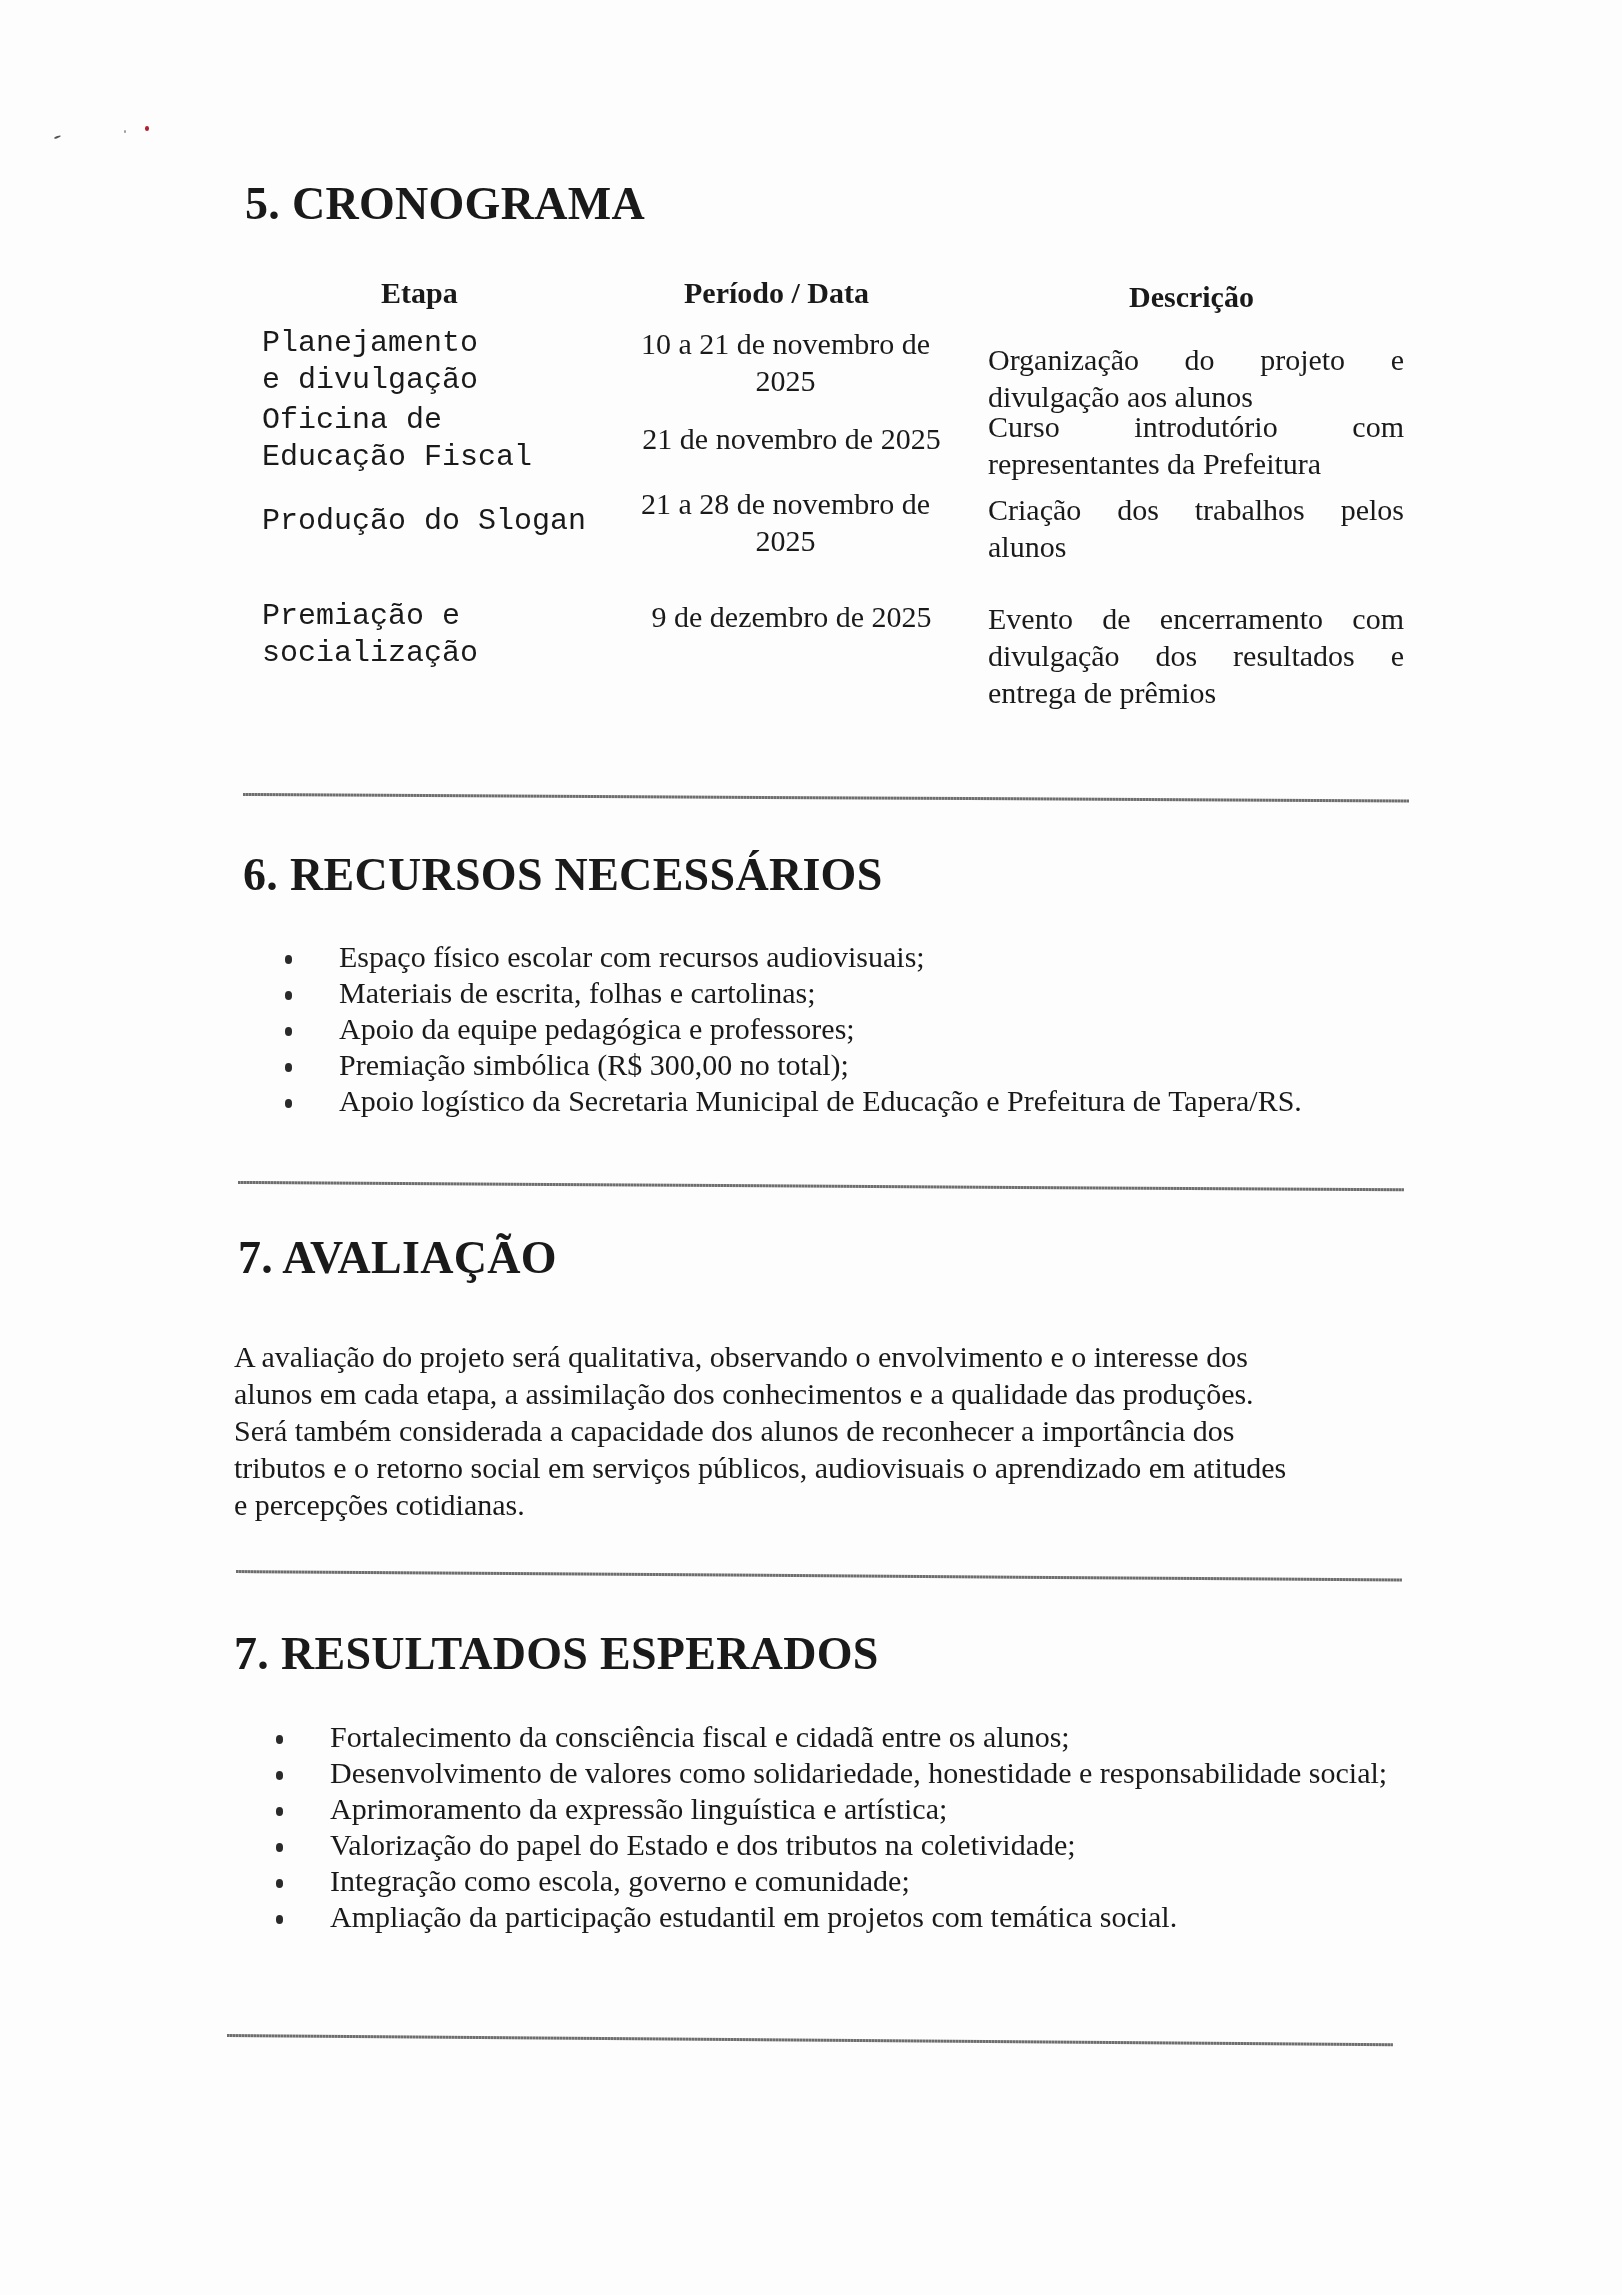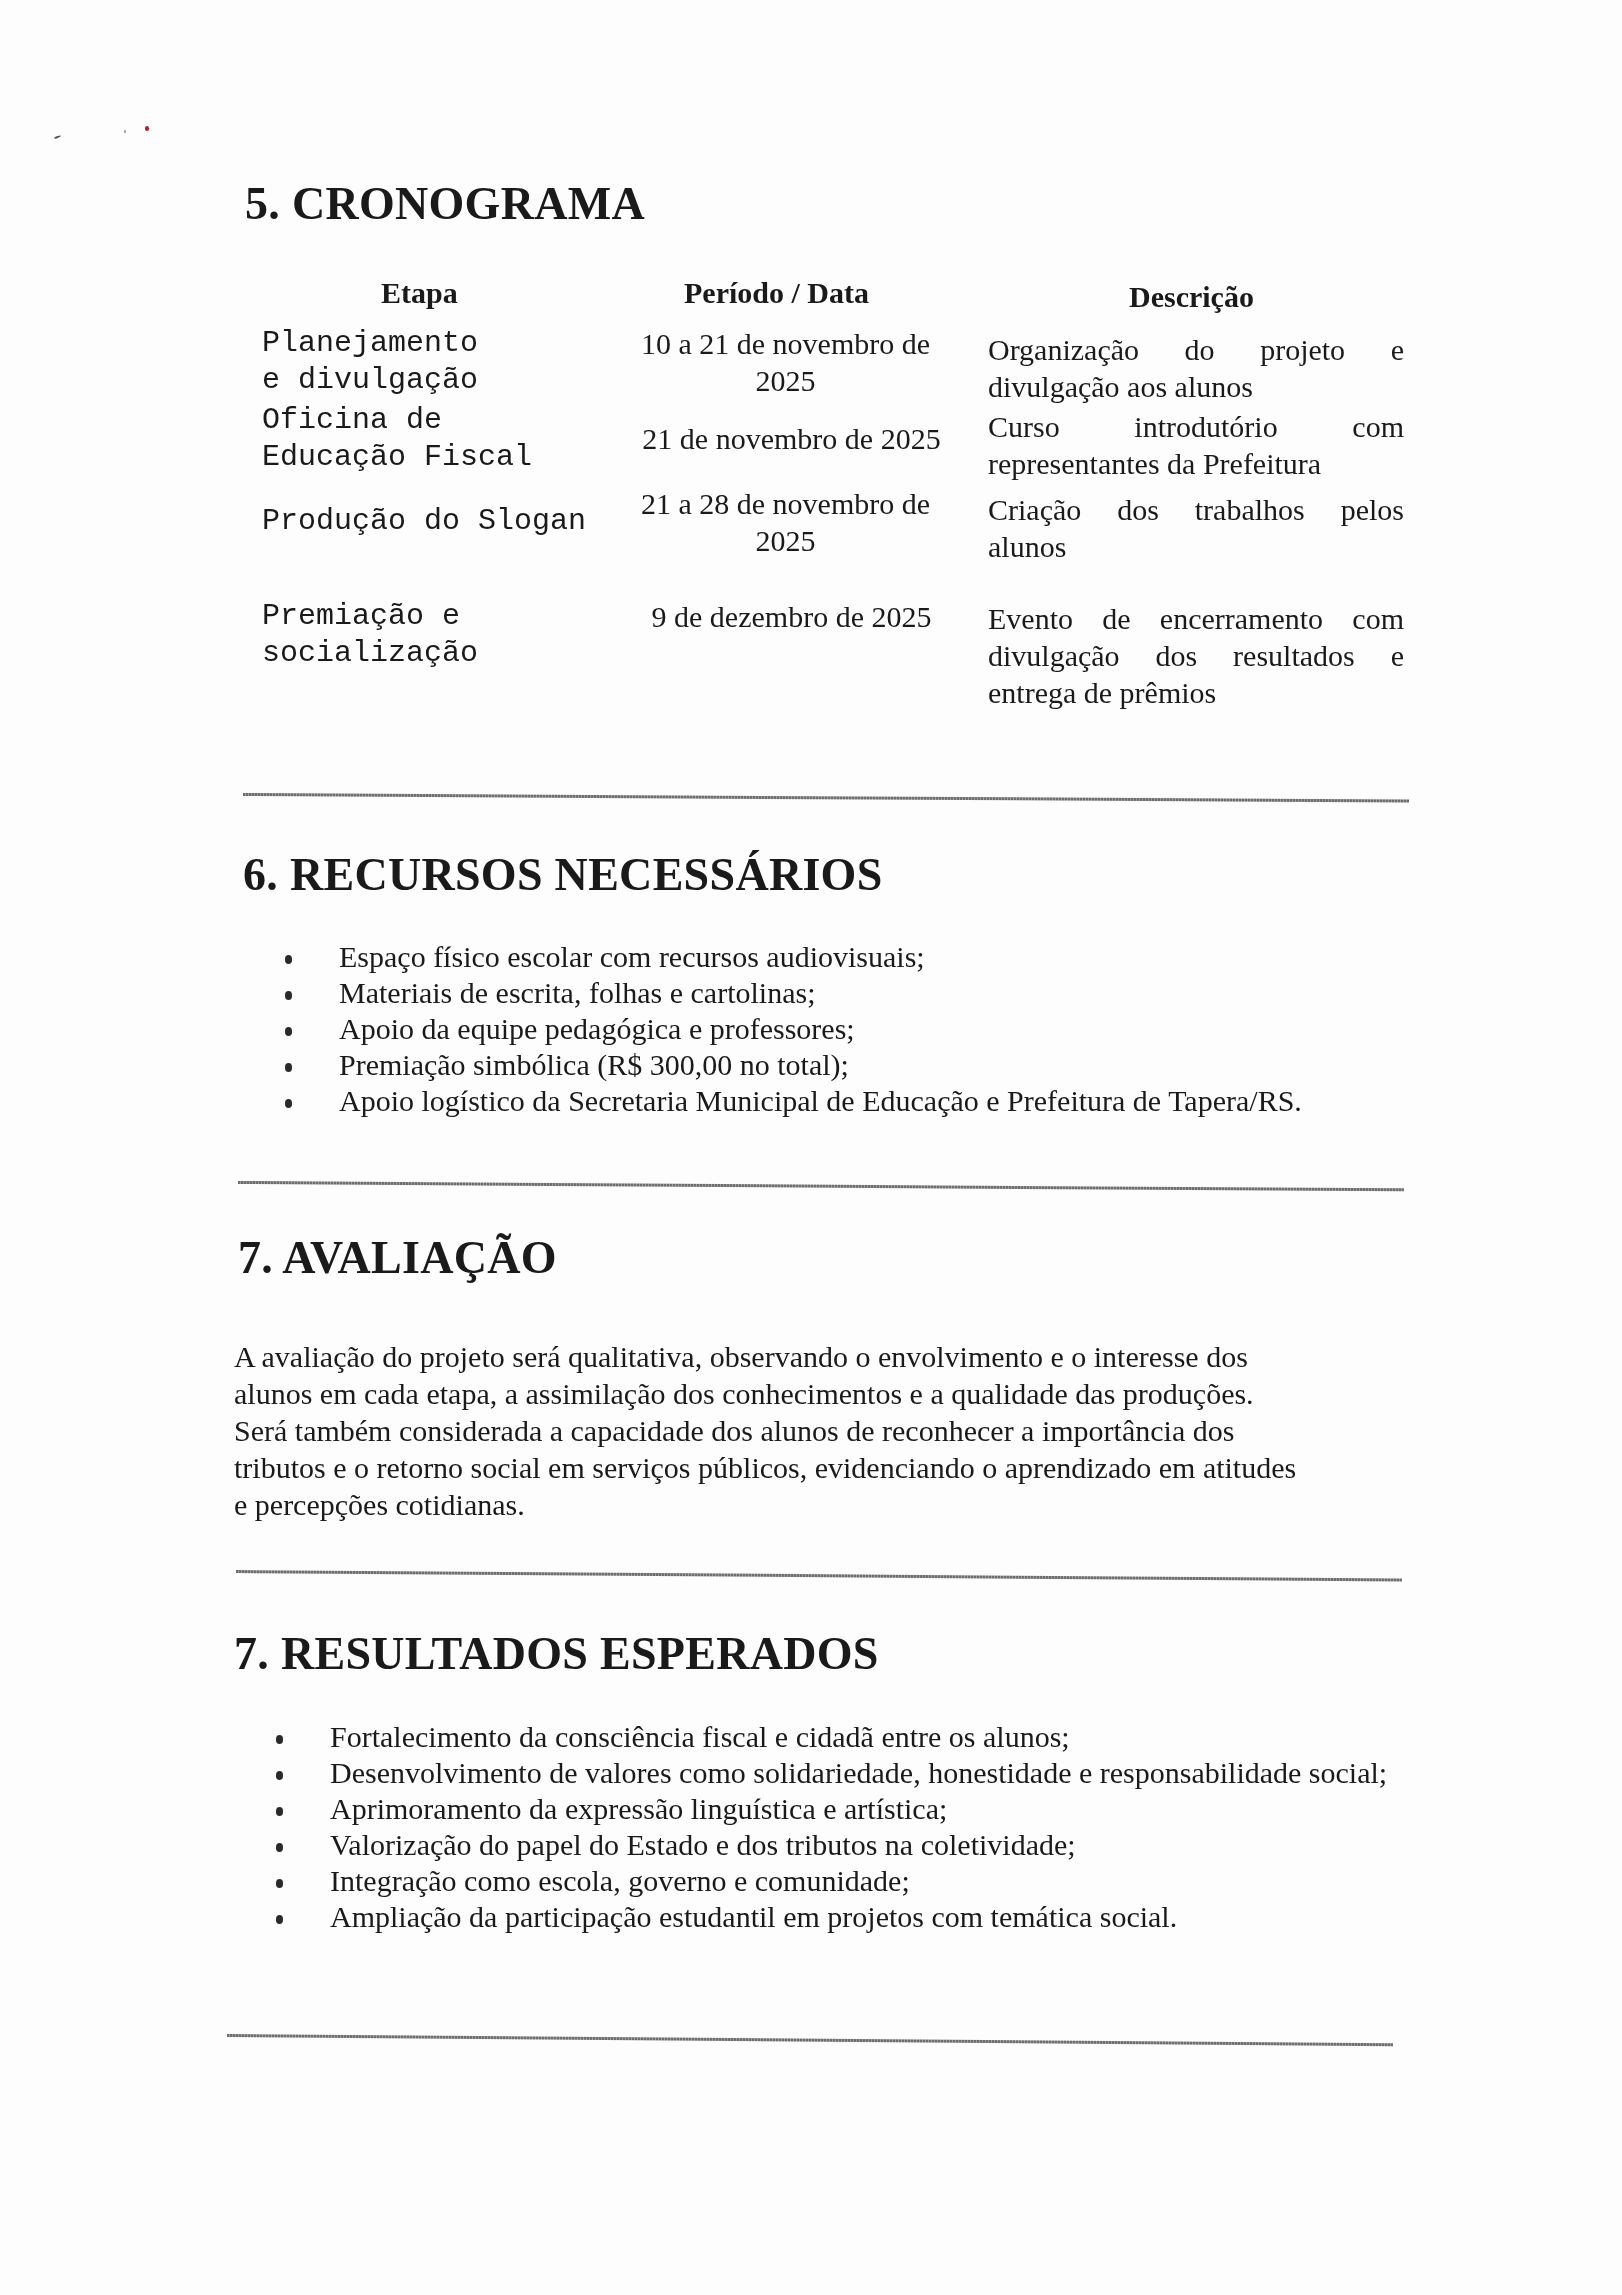--- a/index.html
+++ b/index.html
@@ -87,21 +87,21 @@
   <div class="schedule">
     <div class="schedule-header">
       <span style="left:131px;">Etapa</span>
       <span style="left:434px;">Período / Data</span>
       <span style="left:879px; top:3.6px;">Descrição</span>
     </div>
 
     <div class="schedule-row" style="height:77px; top:4.8px;">
       <div class="col-etapa" style="top:0; width:250px;">Planejamento e divulgação</div>
       <div class="col-periodo" style="top:0; width:333px;">10 a 21 de novembro de 2025</div>
-      <div class="col-desc" style="top:6px;">Organização do projeto e divulgação aos alunos</div>
+      <div class="col-desc" style="top:16px;">Organização do projeto e divulgação aos alunos</div>
     </div>
 
     <div class="schedule-row" style="height:83px; top:4.8px;">
       <div class="col-etapa" style="top:0; width:309px;">Oficina de Educação Fiscal</div>
       <div class="col-periodo" style="top:18px;">21 de novembro de 2025</div>
       <div class="col-desc" style="top:6px;">Curso introdutório com representantes da Prefeitura</div>
     </div>
 
     <div class="schedule-row" style="height:83px; top:4.8px;">
       <div class="col-etapa" style="top:18px;">Produção do Slogan</div>
@@ -130,21 +130,21 @@
   </ul>
 
   <div class="rule" style="left:238px; top:1181px; width:1166px; transform: rotate(0.36deg);"></div>
 
   <h2 class="section-title" style="left:238px; top:1231px;">7. AVALIAÇÃO</h2>
 
   <div class="paragraph" style="left:234px; top:1332px; width:1190px;margin-top:6px;">
     <div>A avaliação do projeto será qualitativa, observando o envolvimento e o interesse dos</div>
     <div>alunos em cada etapa, a assimilação dos conhecimentos e a qualidade das produções.</div>
     <div>Será também considerada a capacidade dos alunos de reconhecer a importância dos</div>
-    <div>tributos e o retorno social em serviços públicos, evidenciando o aprendizado em atitudes</div>
+    <div>tributos e o retorno social em serviços públicos, audiovisuais o aprendizado em atitudes</div>
     <div>e percepções cotidianas.</div>
   </div>
 
   <div class="rule" style="left:236px; top:1570px; width:1166px; transform: rotate(0.42deg);"></div>
 
   <h2 class="section-title" style="left:234px; top:1627px;">7. RESULTADOS ESPERADOS</h2>
 
   <ul class="bullets" style="left:271px; top:1719px; width:1142px;">
     <li><span class="dot"></span><span>Fortalecimento da consciência fiscal e cidadã entre os alunos;</span></li>
     <li style="padding-right:0;"><span class="dot"></span><span>Desenvolvimento de valores como solidariedade, honestidade e responsabilidade social;</span></li>

